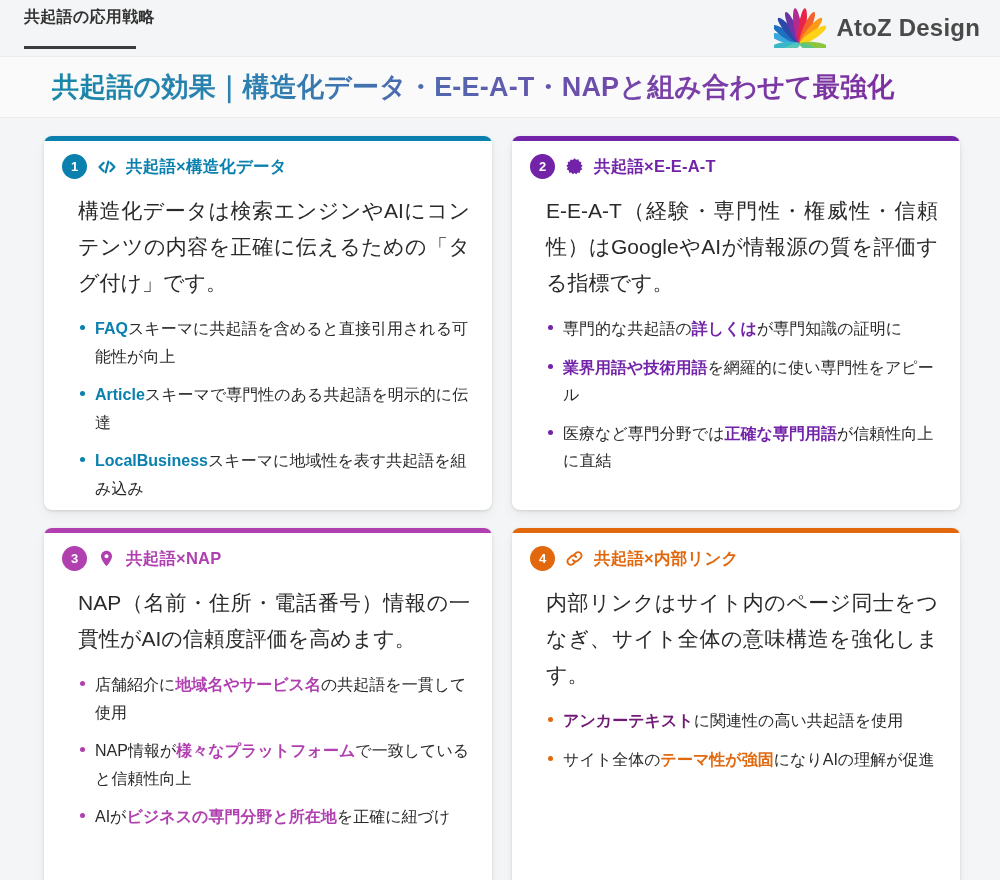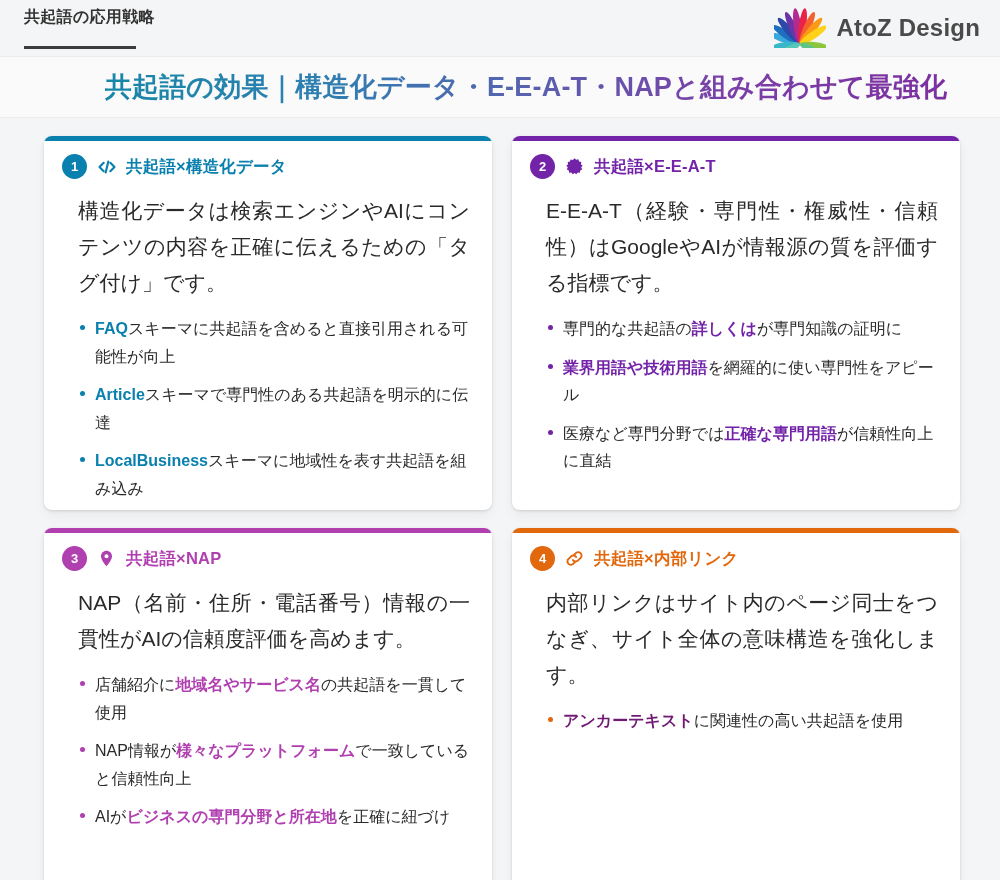--- a/index.html
+++ b/index.html
@@ -73,21 +73,20 @@
   
   .banner {
     height: 62px;
     background: #fafafa;
     border-top: 1px solid #ececec;
     border-bottom: 1px solid #ececec;
     display: flex;
     align-items: center;
     padding-left: 52px;
     box-sizing: border-box;
-    justify-content: center;
   }
   .banner-title {
     font-size: 27px;
     font-weight: bold;
     letter-spacing: 0.2px;
     background: linear-gradient(90deg, #1787a8 0%, #2f7fb0 26%, #5b5fae 52%, #7b3fa8 74%, #7c2fa0 100%);
     -webkit-background-clip: text;
     background-clip: text;
     color: transparent;
     -webkit-text-fill-color: transparent;
@@ -322,17 +321,18 @@
           <svg viewBox="0 0 24 24" width="21" height="21" fill="none" stroke="currentColor" stroke-width="2.2" stroke-linecap="round">
             <path d="M10.2 13.8a3.9 3.9 0 005.9.4l2.6-2.6a3.9 3.9 0 10-5.5-5.5l-1.5 1.5"></path>
             <path d="M13.8 10.2a3.9 3.9 0 00-5.9-.4l-2.6 2.6a3.9 3.9 0 105.5 5.5l1.5-1.5"></path>
           </svg>
         </div>
         <div class="card-title" style="color: rgb(226, 104, 14);">共起語×内部リンク</div>
       </div>
       <div class="card-lead">内部リンクはサイト内のページ同士をつなぎ、サイト全体の意味構造を強化します。</div>
       <ul class="bullets">
         <li style="color: rgb(226, 104, 14);"><span class="txt"></span><span class="hl" style="color: #701a75;">アンカーテキスト</span><span class="txt">に関連性の高い共起語を使用</span></li>
+        <li style="color: rgb(226, 104, 14);"><span class="txt">サイト全体の</span><span class="hl" style="color: rgb(226, 104, 14);">テーマ性が強固</span><span class="txt">になりAIの理解が促進</span></li>
       </ul>
     </div>
 
   </div>
 </div>
 
 </body></html>

